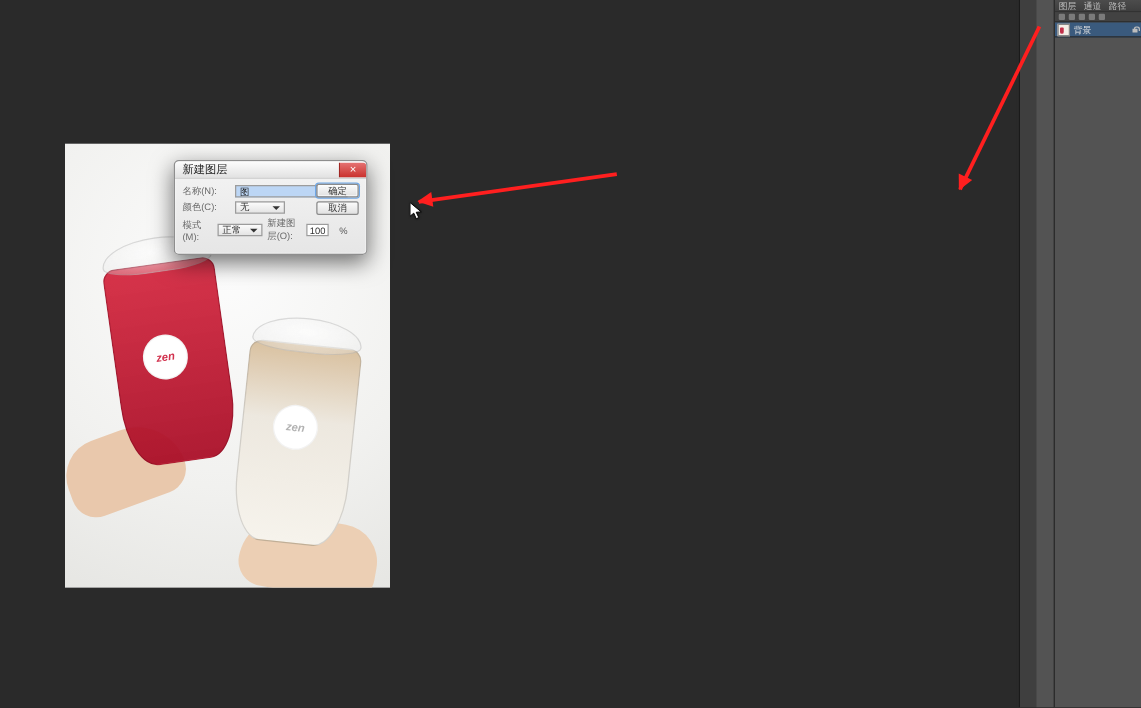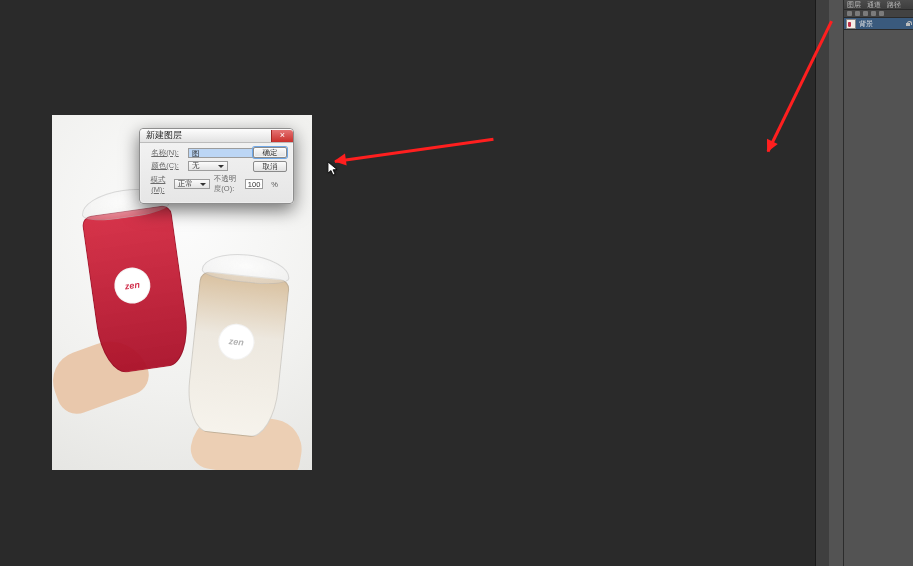--- a/index.html
+++ b/index.html
@@ -148,21 +148,21 @@
   .dialog .closebtn{
     width: 22px; height: 12px;
     background: linear-gradient(to bottom,#e57373,#c9302c);
     border-radius: 0 3px 0 0;
     color:#fff; display:flex; align-items:center; justify-content:center;
     font-size:9px; line-height:1;
     border-left:1px solid #a02622;
   }
   .dialog .body{ padding: 5px 6px 6px 6px; position:relative;}
   .row { display:flex; align-items:center; gap:4px; margin-bottom:3px;}
-  .lbl { width: 38px; text-align:center; color:#6a6a6a; font-size:7.5px;text-decoration:underline;}
+  .lbl { width: 38px; text-align:left; color:#6a6a6a; font-size:7.5px;}
   .txtin {
     height: 10px; background:#fff; border:1px solid #9c9c9c;
     flex:1; padding:0 3px; font-size:7.5px; color:#222;
   }
   .txtin.hl { background:#bcd6f5; }
   .sel {
     height:10px; background:linear-gradient(to bottom,#fbfbfb,#e4e4e4);
     border:1px solid #9c9c9c; padding:0 3px; min-width:36px;
     display:flex; align-items:center; justify-content:space-between;
     font-size:7.5px;
@@ -243,21 +243,21 @@
             <span>无</span>
             <span class="caret"></span>
           </div>
         </div>
         <div class="row">
           <div class="lbl">模式(M):</div>
           <div class="sel" style="width:40px">
             <span>正常</span>
             <span class="caret"></span>
           </div>
-          <div class="chklbl">不透明度(O):</div>
+          <div class="chklbl">新建图层(O):</div>
           <div class="numin">100</div>
           <span class="caret" style="position:relative"></span>
           <div class="pct">%</div>
         </div>
       </div>
     </div>
   </div>
 </div>
 
 <div class="scrollbar-v"></div>

